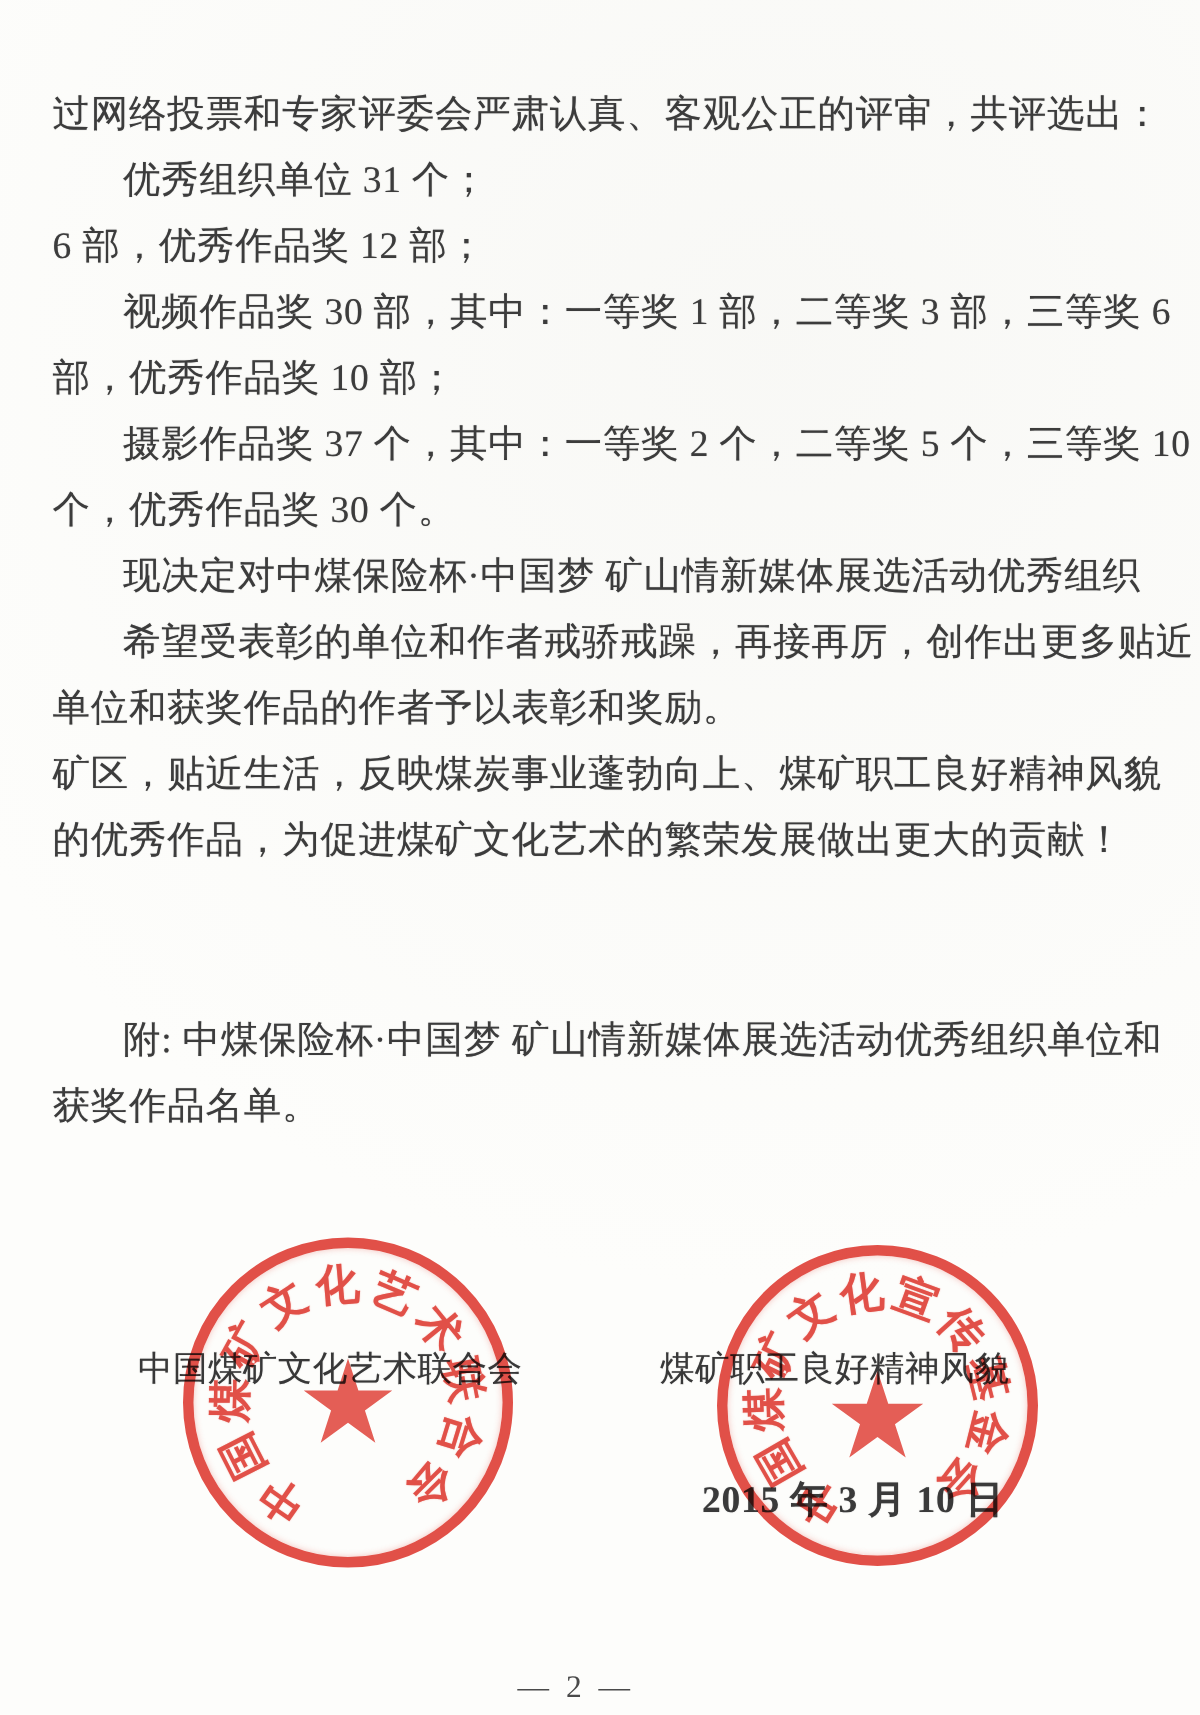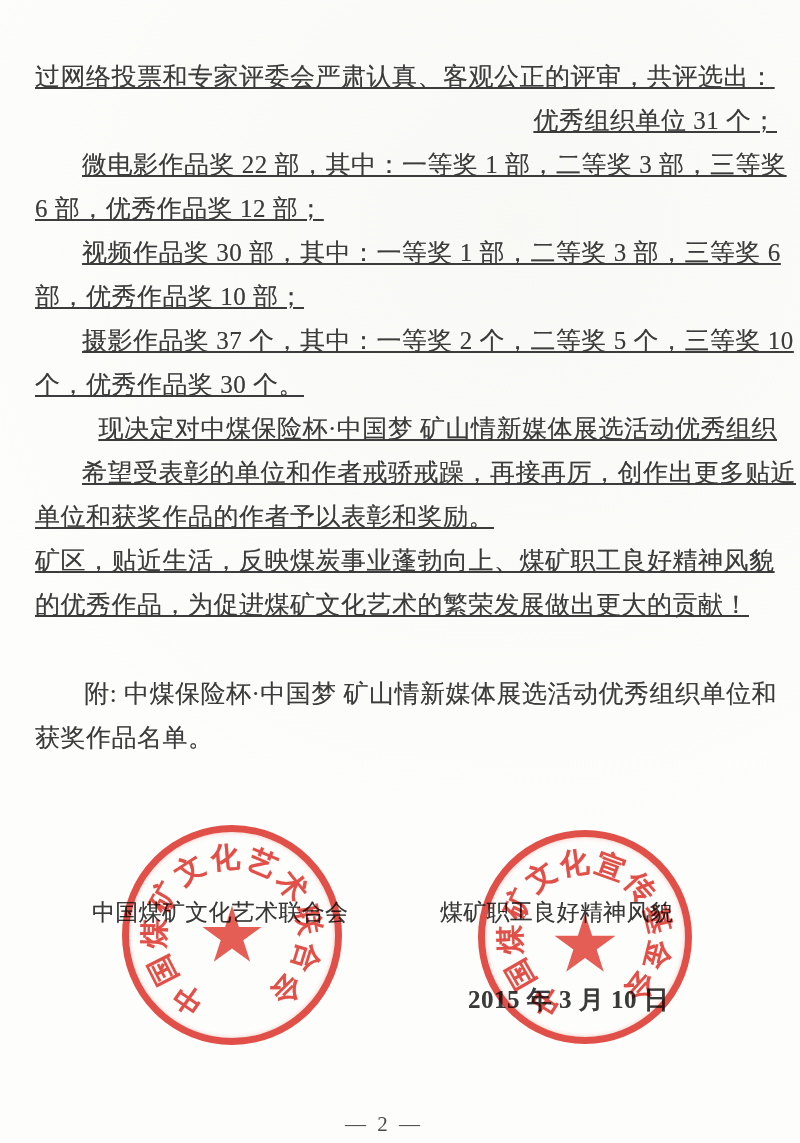--- a/index.html
+++ b/index.html
@@ -11,24 +11,24 @@
   .scan-page{position:absolute;inset:0;background:
     radial-gradient(circle at 65% 20%, rgba(245,245,242,.6), rgba(0,0,0,0) 60%),
     #fdfdfb;}
   
   .textblock{
     position:absolute;left:35px;width:742px;
     font-size:25px;line-height:44px;letter-spacing:.5px;
     color:#3c3c3c;
     text-shadow:0 0 .6px rgba(70,70,70,.55);
   }
-  .tb1{top:55px;text-decoration:underline;}
+  .tb1{top:55px;}
   .tb2{top:672px;}
   .line{white-space:nowrap;}
-  .ind{padding-left:47px;text-align:right;}
+  .ind{padding-left:47px;}
   
   .orgname{
     position:absolute;top:897px;font-size:23px;letter-spacing:.3px;
     color:#383838;white-space:nowrap;
     text-shadow:0 0 .6px rgba(70,70,70,.5);
   }
   .org-left{left:92px;}
   .org-right{left:440px;}
   .dateline{
     position:absolute;top:983px;left:468px;font-size:25px;color:#3a3a3a;
@@ -67,21 +67,20 @@
   }
 </style>
 </head>
 <body>
 
 <div class="scan-page">
 
   <div class="textblock tb1">
     <div class="line">过网络投票和专家评委会严肃认真、客观公正的评审，共评选出：</div>
     <div class="line ind">优秀组织单位 31 个；</div>
-    <div class="line ind">微电影作品奖 22 部，其中：一等奖 1 部，二等奖 3 部，三等奖</div>
     <div class="line">6 部，优秀作品奖 12 部；</div>
     <div class="line ind">视频作品奖 30 部，其中：一等奖 1 部，二等奖 3 部，三等奖 6</div>
     <div class="line">部，优秀作品奖 10 部；</div>
     <div class="line ind">摄影作品奖 37 个，其中：一等奖 2 个，二等奖 5 个，三等奖 10</div>
     <div class="line">个，优秀作品奖 30 个。</div>
     <div class="line ind">现决定对中煤保险杯·中国梦 矿山情新媒体展选活动优秀组织</div>
     <div class="line ind">希望受表彰的单位和作者戒骄戒躁，再接再厉，创作出更多贴近</div>
     <div class="line">单位和获奖作品的作者予以表彰和奖励。</div>
     <div class="line">矿区，贴近生活，反映煤炭事业蓬勃向上、煤矿职工良好精神风貌</div>
     <div class="line">的优秀作品，为促进煤矿文化艺术的繁荣发展做出更大的贡献！</div>

